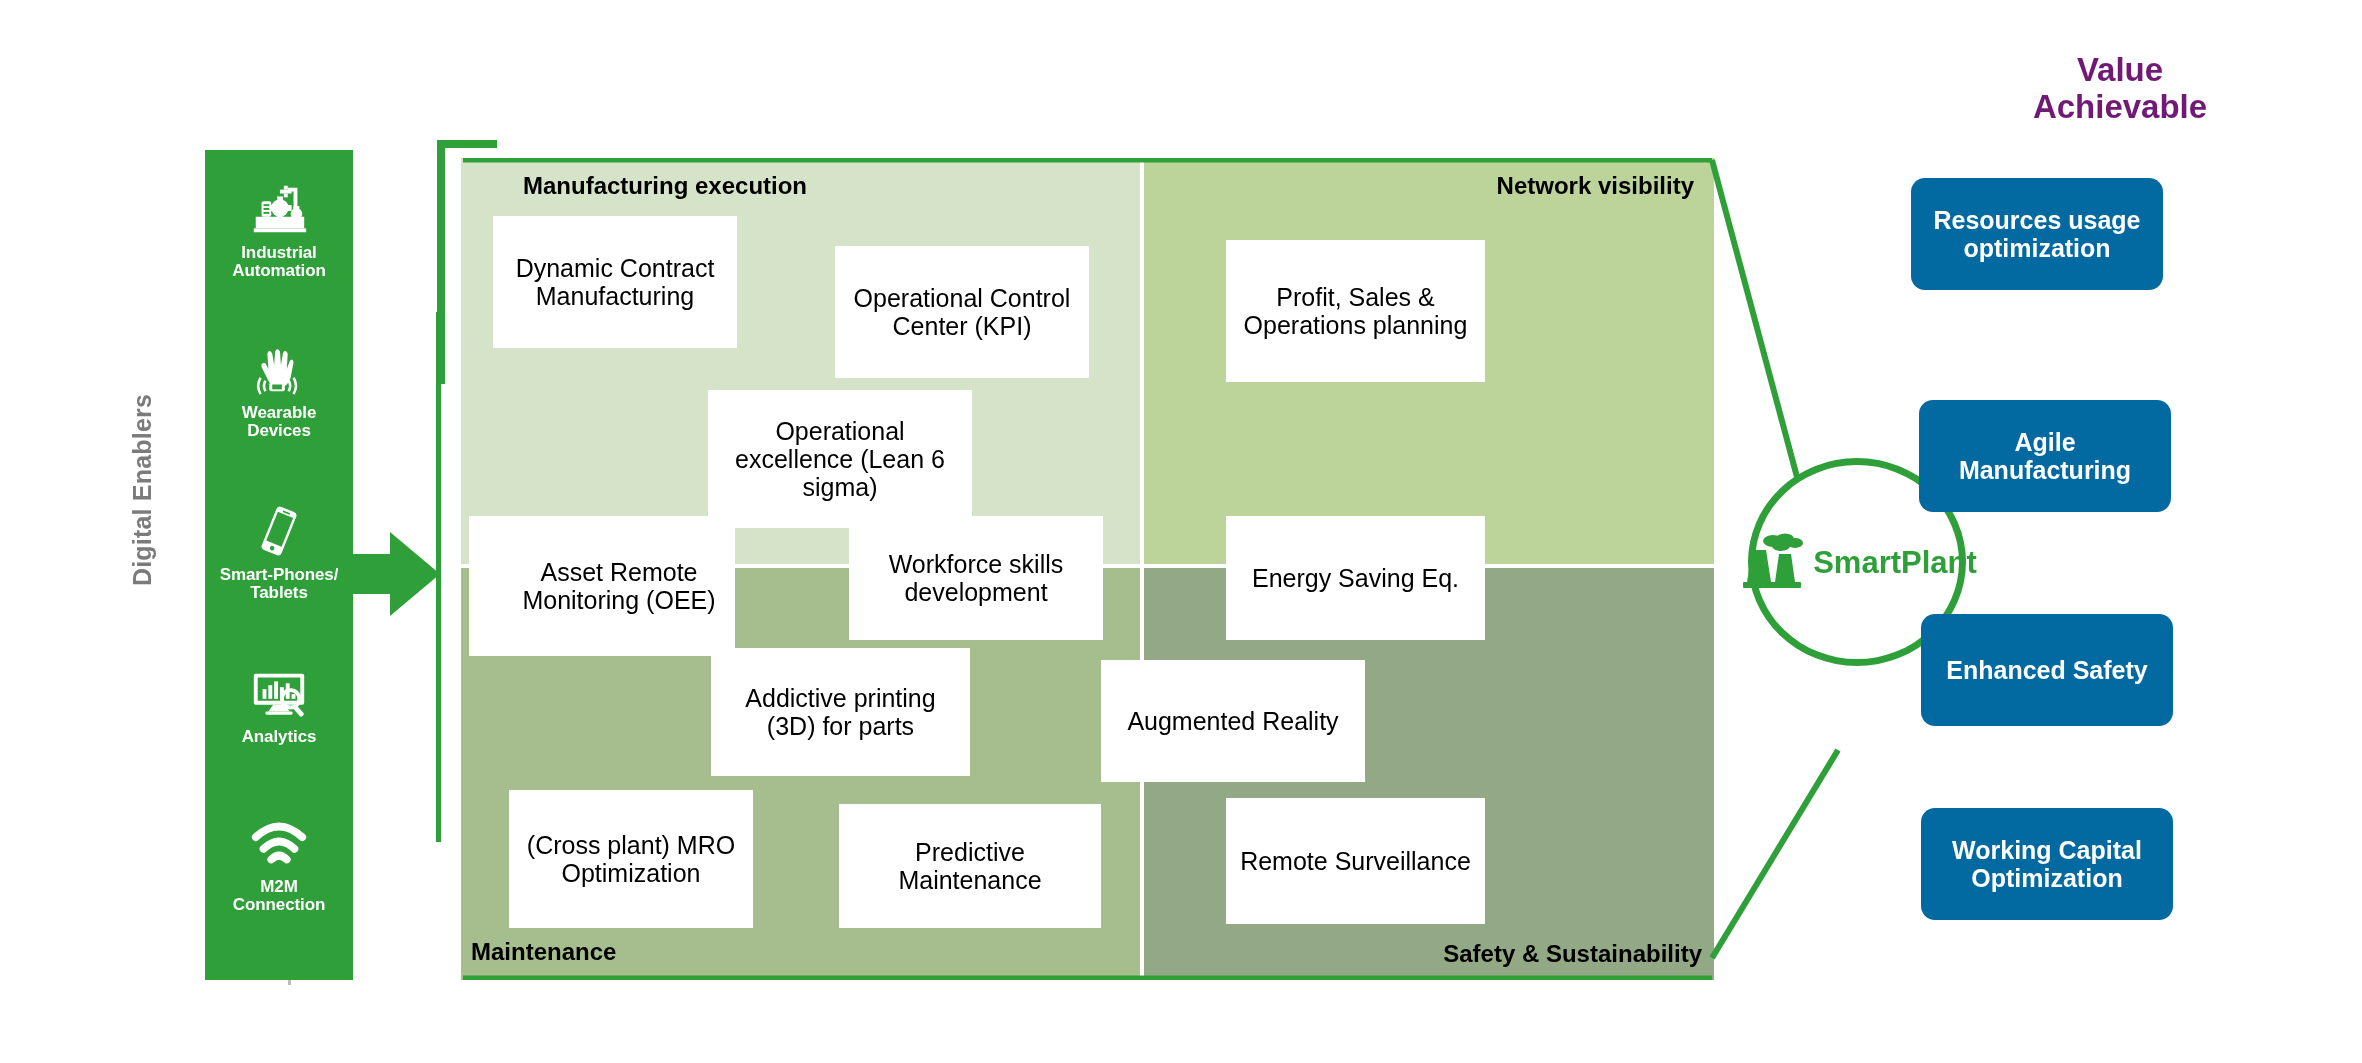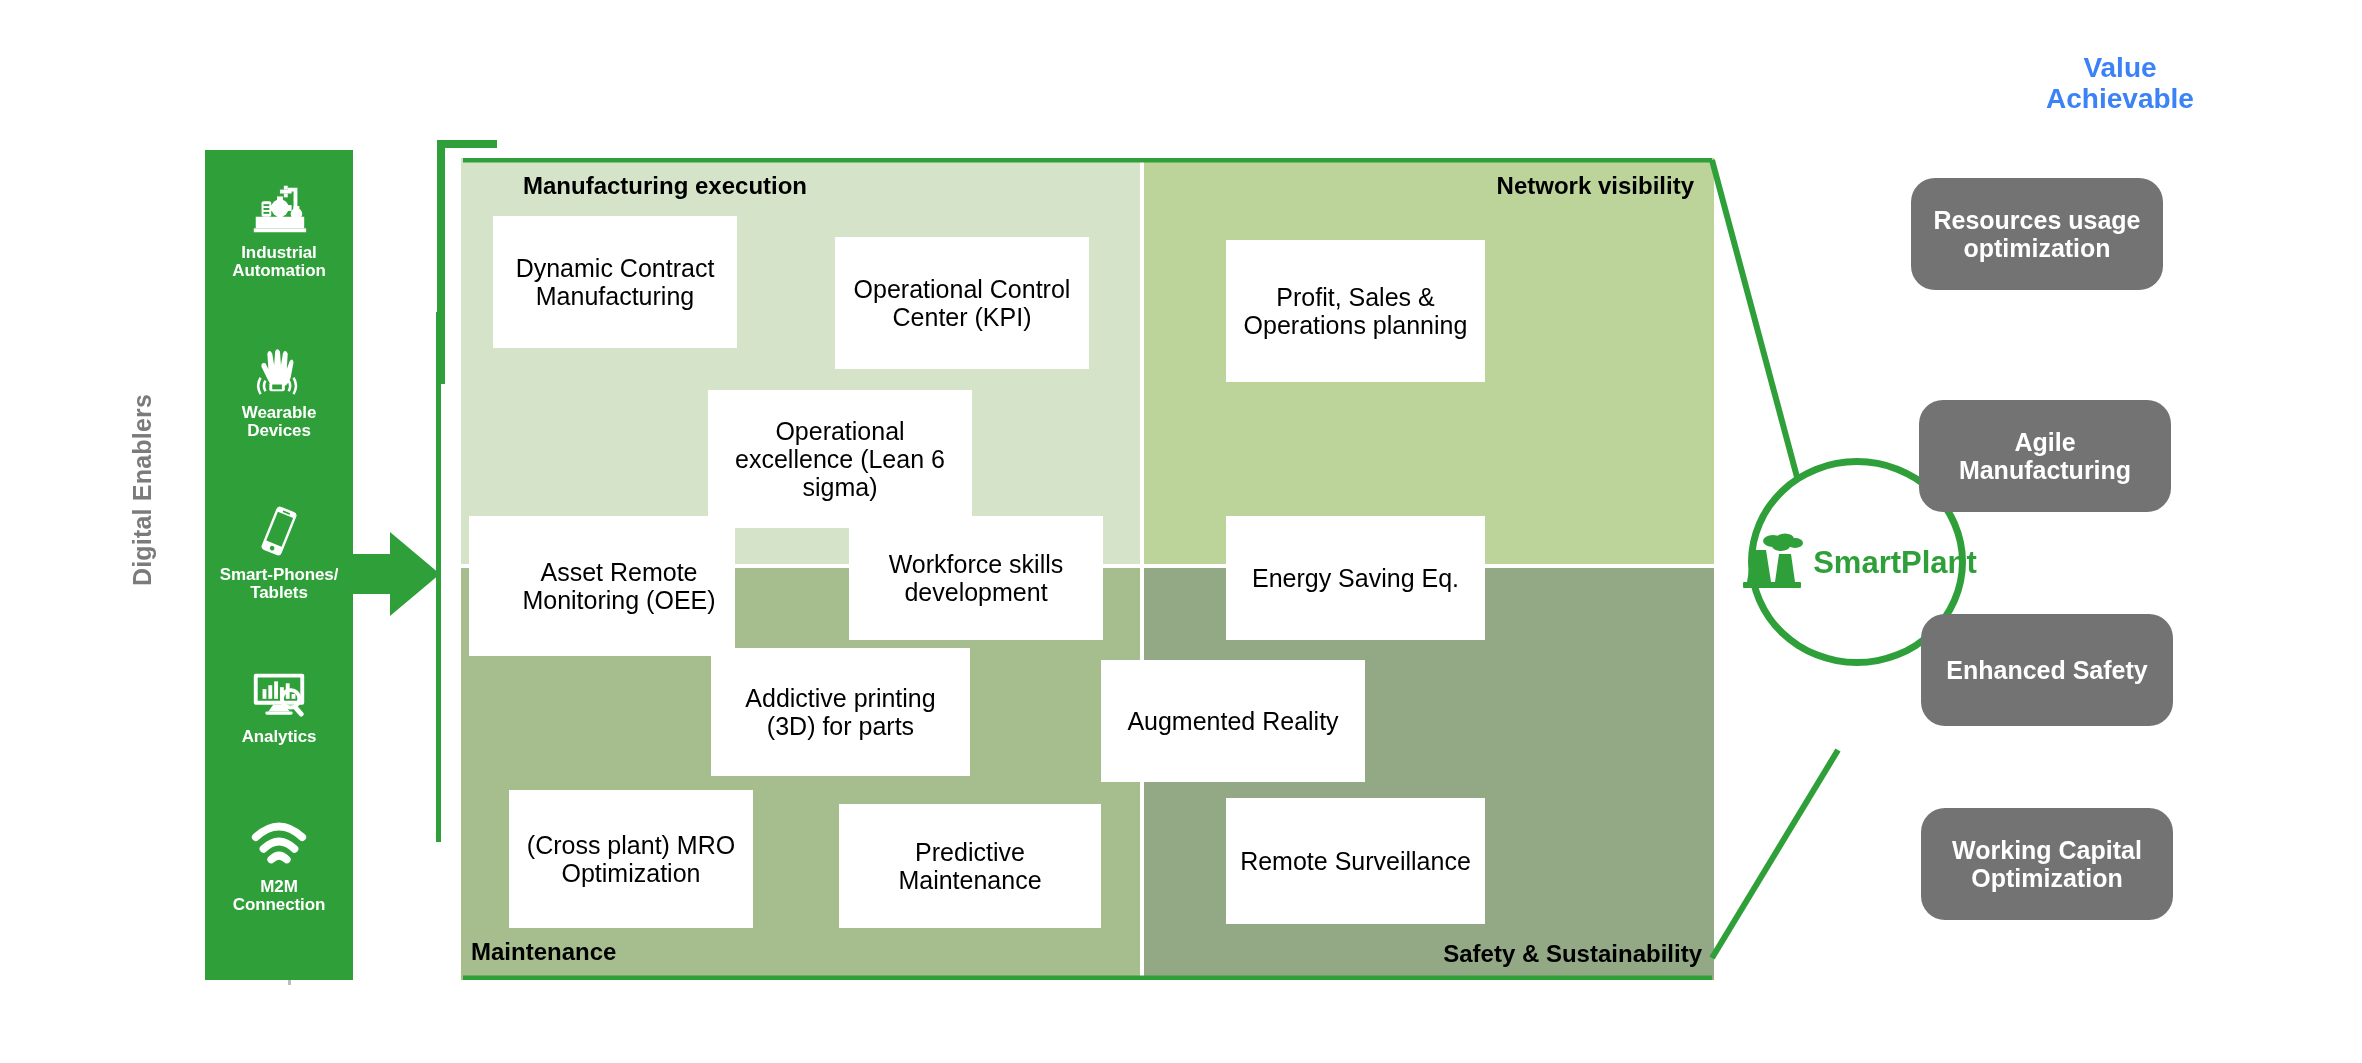--- a/index.html
+++ b/index.html
@@ -84,24 +84,24 @@
     border:7px solid #2fa039;border-radius:50%;
     background:#ffffff;
     display:flex;flex-direction:row;align-items:center;justify-content:center;
   }
   #smart-plant .sp-ico{width:76px;height:62px;margin-bottom:2px;}
   #smart-plant .sp-cap{color:#2fa039;font-size:31px;font-weight:700;line-height:1.0;text-align:center;}
 
   
   #value-title{
     left:1965px;top:52px;width:310px;
-    color:#3b82f6;font-size:28px;font-weight:700;text-align:center;line-height:1.12;
+    color:#701a75;font-size:33px;font-weight:700;text-align:center;line-height:1.12;
   }
   .value-box{
-    position:absolute;background:#737373;border-radius:24px;
+    position:absolute;background:#0369a1;border-radius:14px;
     display:flex;align-items:center;justify-content:center;text-align:center;
     color:#ffffff;font-size:25px;font-weight:700;line-height:1.14;padding:6px 10px;
   }
 </style>
 </head>
 <body>
 
 <div class="abs" id="digital-enablers-label">Digital Enablers</div>
 <div class="abs" id="digital-enablers-rule"></div>
 
@@ -220,21 +220,21 @@
   <div class="quad" id="quad-bl"></div>
   <div class="quad" id="quad-br"></div>
 
   <div class="quad-label" id="label-mfg-exec">Manufacturing execution</div>
   <div class="quad-label" id="label-net-vis">Network visibility</div>
   <div class="quad-label" id="label-maint">Maintenance</div>
   <div class="quad-label" id="label-safety">Safety &amp; Sustainability</div>
 
   <div class="card" style="left:32px;top:58px;width:230px;height:122px;">Dynamic Contract Manufacturing</div>
 
-  <div class="card" style="left:374px;top:79px;width:240px;height:122px;">Operational Control Center (KPI)</div>
+  <div class="card" style="left:374px;top:88px;width:240px;height:122px;">Operational Control Center (KPI)</div>
 
   <div class="card" style="left:765px;top:82px;width:245px;height:132px;">Profit, Sales &amp; Operations planning</div>
 
   <div class="card" style="left:247px;top:232px;width:250px;height:128px;">Operational excellence (Lean 6 sigma)</div>
 
 
   <div class="card" style="left:8px;top:358px;width:218px;height:130px;padding-left:40px;">Asset Remote Monitoring (OEE)</div>
 
   <div class="card" style="left:388px;top:358px;width:240px;height:114px;">Workforce skills development</div>
 

